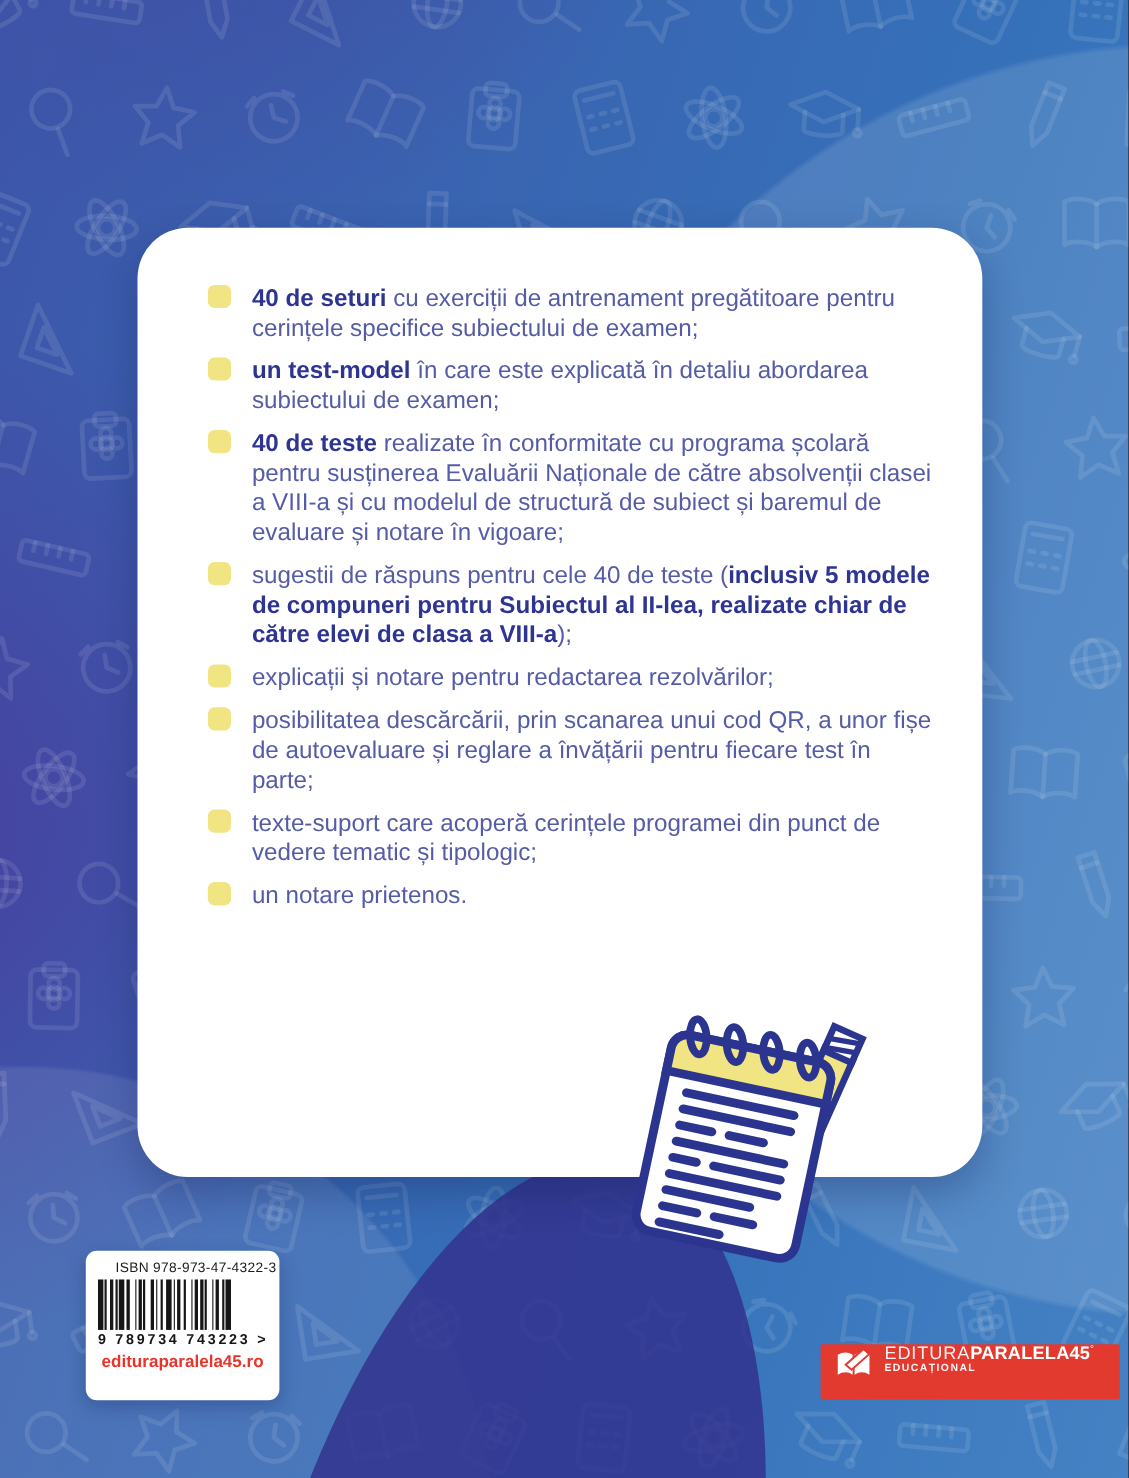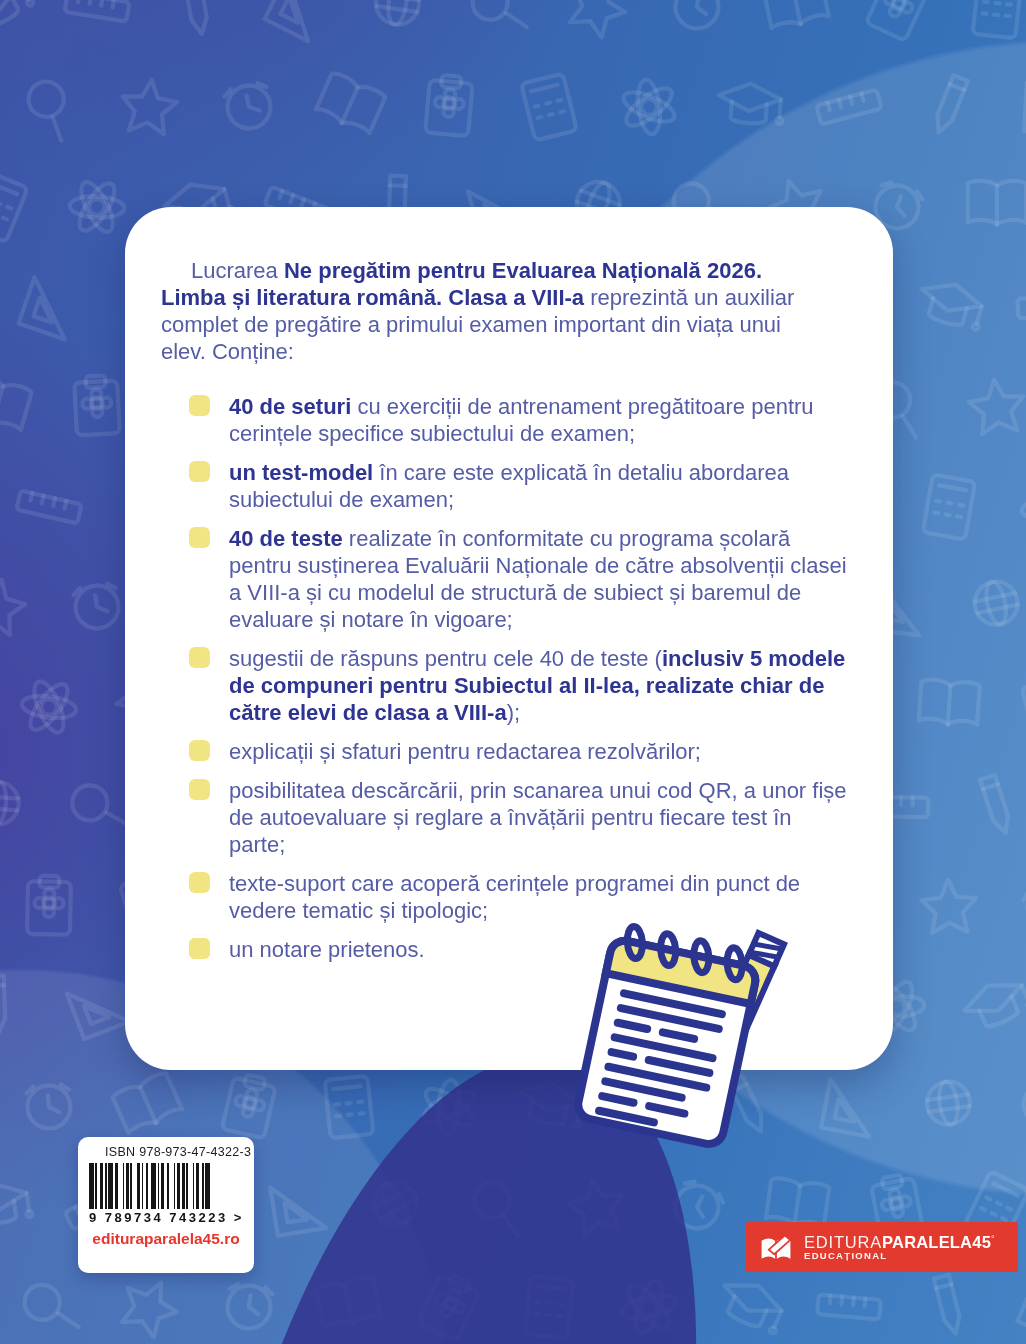--- a/index.html
+++ b/index.html
@@ -44,22 +44,22 @@
   }
   .isbn-label{font-size:12.5px;color:#1c1c1c;letter-spacing:.3px;white-space:nowrap;text-align:center;margin-left:16px;}
   .bars{display:flex;height:46px;margin-top:4px;overflow:hidden;align-items:stretch;}
   .bars span{flex:0 0 auto;height:100%;}
   .bars .b{background:#161616;}
   .barcode-digits{font-size:13px;font-weight:700;color:#151515;letter-spacing:2.5px;
     margin-top:1px;white-space:nowrap;text-align:left;}
   .isbn-site{font-size:15.5px;font-weight:700;color:#e8352b;margin-top:5px;white-space:nowrap;}
   .publisher{
     position:absolute;z-index:4;left:746px;top:1222px;width:272px;height:50px;
-    background:#e23a2f;border-radius:2px;display:flex;align-items:center;
-    box-sizing:border-box;padding:12px 12px;
+    background:#e23a2f;border-radius:2px;display:flex;align-items:flex-start;
+    box-sizing:border-box;padding:0 12px;
   }
   .pub-text{margin-left:10px;color:#fff;line-height:1;}
   .pub-row1{font-size:16.5px;white-space:nowrap;}
   .pub-row1 .lt{font-weight:400;letter-spacing:.8px;color:rgba(255,255,255,.93);}
   .pub-row1 .bd{font-weight:700;letter-spacing:.2px;}
   .pub-row1 .deg{font-size:9px;vertical-align:super;}
   .pub-row2{font-size:9.5px;font-weight:700;letter-spacing:1.3px;margin-top:0;
     color:rgba(255,255,255,.95);}
 </style>
 </head>
@@ -591,28 +591,27 @@
       <svg class="pi" viewBox="0 0 40 40" style="left: 910px; top: 1268px; transform: rotate(-14deg);">
         <use href="#pi-pencil"></use>
       </svg>
       <svg class="pi" viewBox="0 0 40 40" style="left: 1010px; top: 1268px; transform: rotate(23deg);">
         <use href="#pi-tri"></use>
       </svg>
     </div>
   <div class="dark-blob"></div>
 
   <div class="card">
-    <p class="intro"><span>Lucrarea </span><b>Ne pregătim pentru Evaluarea Națională 2026. Limba și literatura română. Clasa a VIII-a</b><span> reprezintă un auxiliar complet de pregătire a primului examen important din viața unui elev. Conține:</span></p>
 
     <ul class="features">
       <li><span class="bullet-marker"></span><span></span><b>40 de seturi</b><span> cu exerciții de antrenament pregătitoare pentru cerințele specifice subiectului de examen;</span></li>
       <li><span class="bullet-marker"></span><span></span><b>un test-model</b><span> în care este explicată în detaliu abordarea subiectului de examen;</span></li>
       <li><span class="bullet-marker"></span><span></span><b>40 de teste</b><span> realizate în conformitate cu programa școlară pentru susținerea Evaluării Naționale de către absolvenții clasei a VIII-a și cu modelul de structură de subiect și baremul de evaluare și notare în vigoare;</span></li>
       <li><span class="bullet-marker"></span><span>sugestii de răspuns pentru cele 40 de teste (</span><b>inclusiv 5 modele de compuneri pentru Subiectul al II-lea, realizate chiar de către elevi de clasa a VIII-a</b><span>);</span></li>
-      <li><span class="bullet-marker"></span><span>explicații și sfaturi pentru redactarea rezolvărilor;</span><b></b><span></span></li>
+      <li><span class="bullet-marker"></span><span>explicații și notare pentru redactarea rezolvărilor;</span><b></b><span></span></li>
       <li><span class="bullet-marker"></span><span>posibilitatea descărcării, prin scanarea unui cod QR, a unor fișe de autoevaluare și reglare a învățării pentru fiecare test în parte;</span><b></b><span></span></li>
       <li><span class="bullet-marker"></span><span>texte-suport care acoperă cerințele programei din punct de vedere tematic și tipologic;</span><b></b><span></span></li>
       <li><span class="bullet-marker"></span><b></b><span></span></li>
       <li><span class="bullet-marker"></span><span>un notare prietenos.</span><b></b><span></span></li>
     </ul>
 
   </div>
 
   <svg class="notepad" viewBox="0 0 260 250">
 

